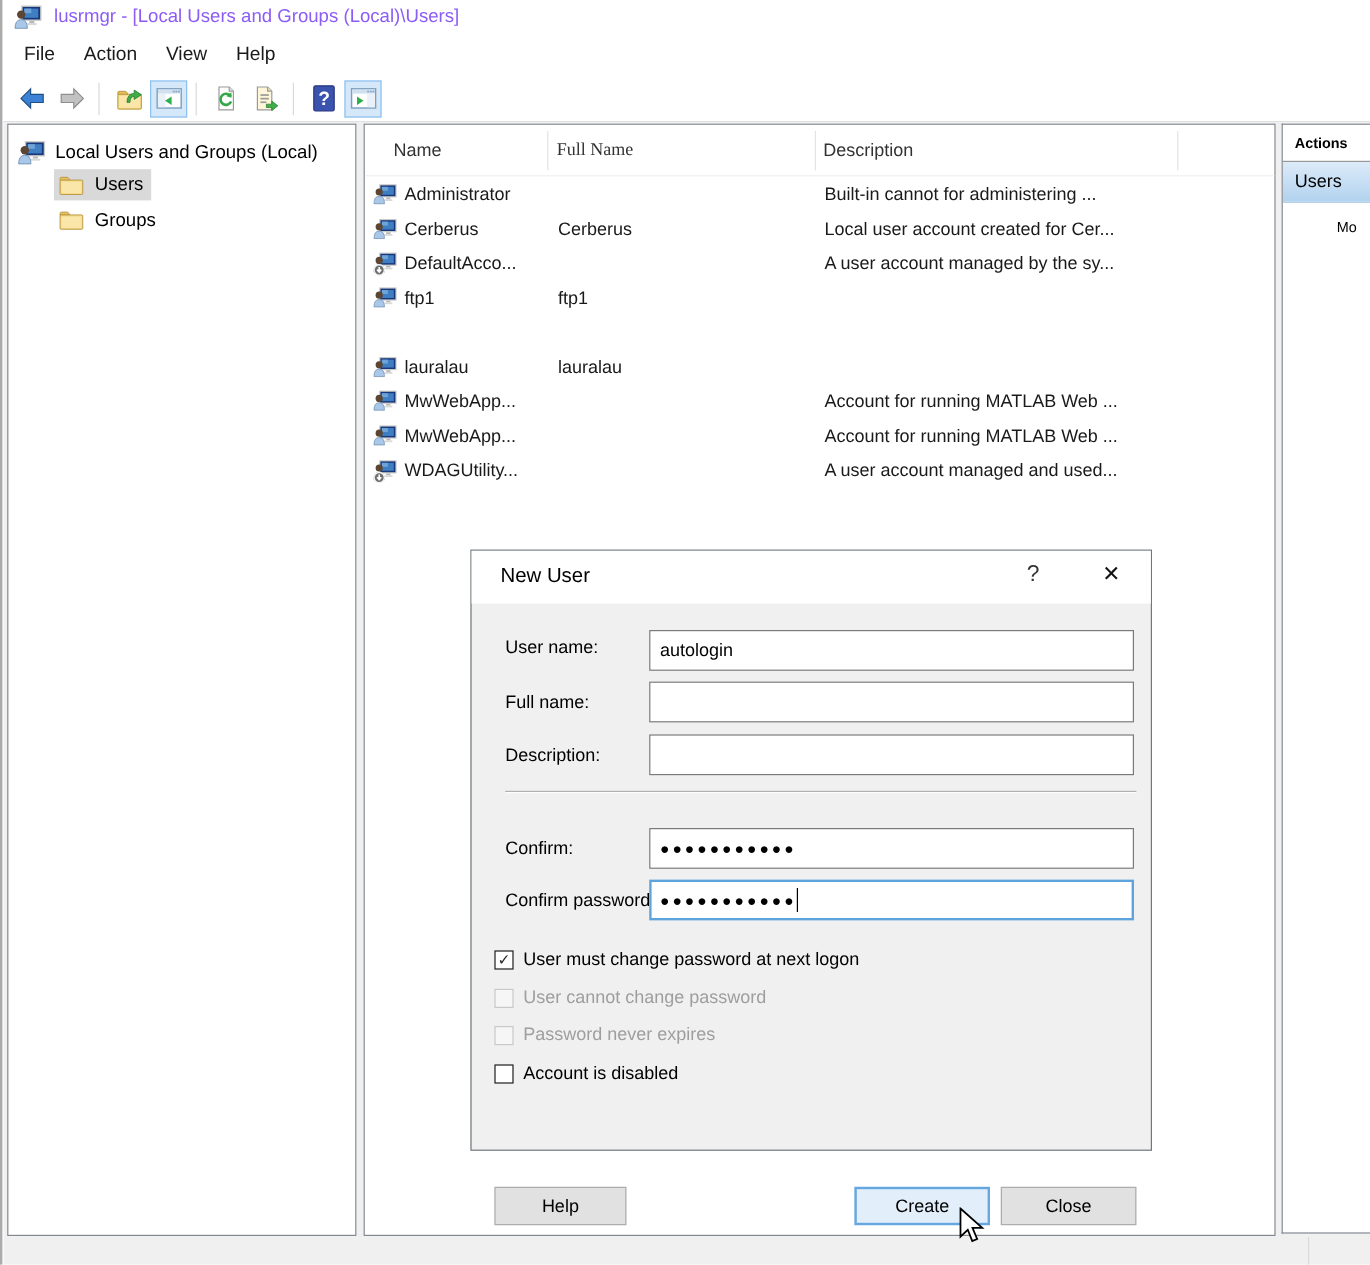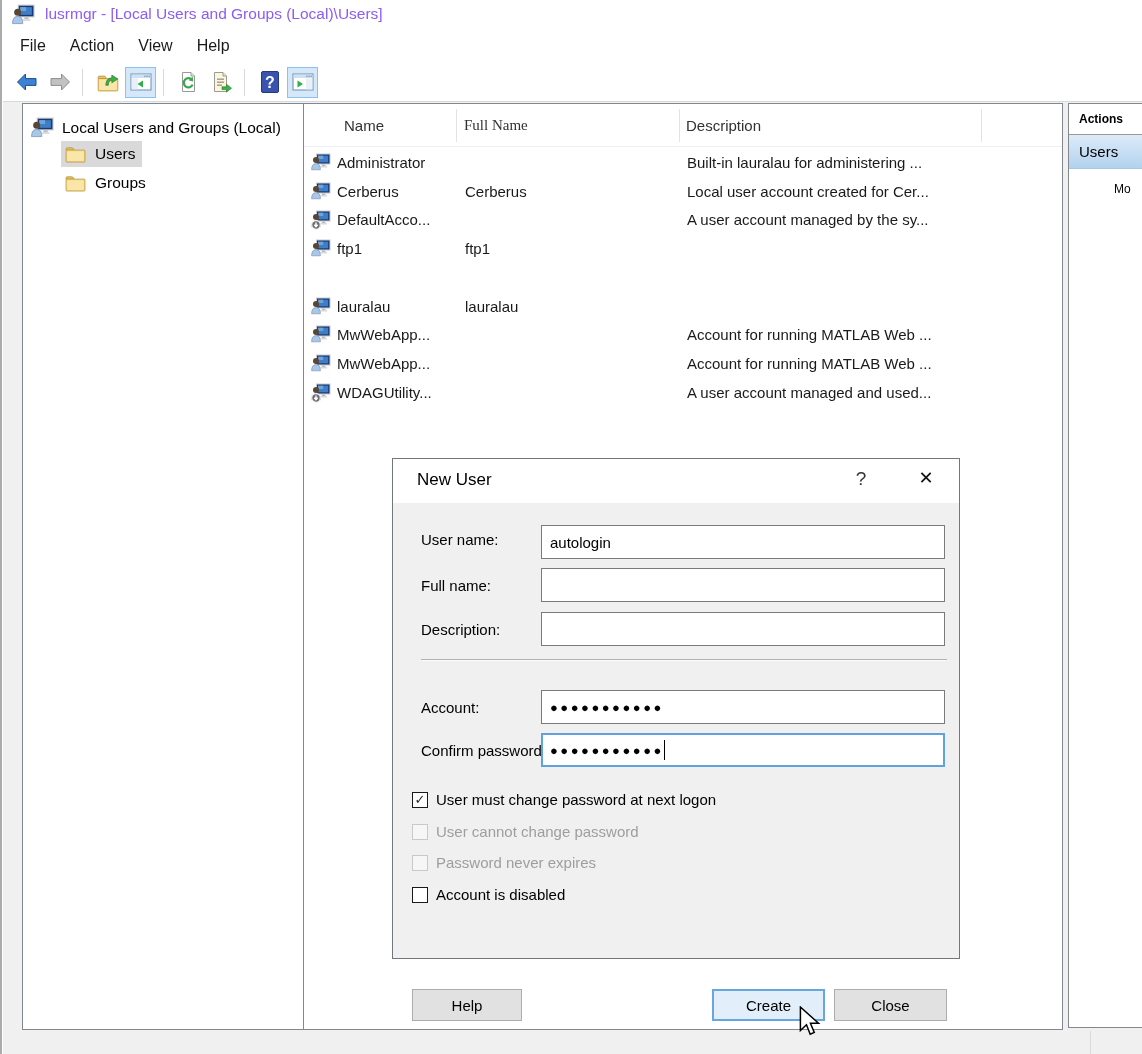--- a/index.html
+++ b/index.html
@@ -21,36 +21,36 @@
   
   .toolbar { position:absolute; left:3px; top:63px; width:1139px; height:39px; background:#fff; display:flex; align-items:center; border-bottom:1px solid #d9d9d9; }
   .tool { width:31px; height:31px; margin-left:2px; display:flex; align-items:center; justify-content:center; border:1px solid transparent; }
   .tool:first-child { margin-left:8px; }
   .tool.on { background:#d5e8fa; border:1px solid #8cc0ee; }
   .tsep { width:1px; height:27px; background:#d9d9d9; margin:0 7px; }
 
   
   .workspace { position:absolute; left:3px; top:102px; width:1139px; height:952px; background:#f0f0f0; }
   .pane { position:absolute; background:#fff; border:1px solid #828790; }
-  .tree-pane    { left:22px;    top:103px; width:291px; height:927px; }
+  .tree-pane    { left:6px;    top:103px; width:291px; height:927px; }
   .list-pane    { left:303px;  top:103px; width:760px; height:927px; }
   .actions-pane { left:1068px; top:103px; width:74px;  height:925px; border-right:none; overflow:hidden; }
 
   
   .tree-root { display:flex; align-items:center; margin:13px 0 0 7px; font-size:15.5px; }
   .tree-root .lbl { margin-left:7px; }
   .tree-item { display:inline-flex; align-items:center; margin:3px 0 0 38px; height:26px; padding:0 7px 0 4px; font-size:15.5px; }
   .tree-item .lbl { margin-left:9px; }
   .tree-item.selected { background:#d9d9d9; }
   .tree-rowwrap { display:block; }
 
   
   .list-header { position:relative; height:43px; border-bottom:1px solid #efefef; }
   .col-label { position:absolute; top:13px; font-size:15px; color:#323232; }
-  .col-name { left:40px;text-align:center; } .col-full { left:160px;font-family:Liberation Serif, serif; } .col-desc { left:382px; }
+  .col-name { left:24px;text-align:center; } .col-full { left:160px;font-family:Liberation Serif, serif; } .col-desc { left:382px; }
   .col-sep { position:absolute; top:5px; width:1px; height:33px; background:#e3e3e3; }
   .lrow { position:absolute; left:1px; width:756px; height:28px; }
   .lrow .icn { position:absolute; left:6px; top:3px; }
   .lrow span { position:absolute; top:4px; font-size:15px; color:#1a1a1a; white-space:nowrap; }
   .lrow .c-name { left:32px; } .lrow .c-full { left:160px; } .lrow .c-desc { left:382px; }
 
   
   .actions-header { height:31px; line-height:31px; padding-left:10px; font-size:12px; font-weight:bold; color:#000; border-bottom:1px solid #989898; }
   .action-selected { height:34px; line-height:34px; padding-left:10px; font-size:15px; background:linear-gradient(#dcebf9,#b2d2ee); border-bottom:1px solid #a5c8e6; }
   .action-more { margin-top:13px; padding-left:45px; font-size:12px; white-space:nowrap; }
@@ -227,21 +227,21 @@
       <div class="col-sep" style="left:375px"></div>
       <div class="col-sep" style="left:677px"></div>
     </div>
 
     <div class="lrow" style="top:46px">
       <svg class="icn" width="20" height="20" viewBox="0 0 20 20">
           <use href="#i-user"></use>
         </svg>
       <span class="c-name">Administrator</span>
       <span class="c-full"></span>
-      <span class="c-desc">Built-in lauralau for administering ...</span>
+      <span class="c-desc">Built-in cannot for administering ...</span>
     </div>
     <div class="lrow" style="top:75px">
       <svg class="icn" width="20" height="20" viewBox="0 0 20 20">
           <use href="#i-user"></use>
         </svg>
       <span class="c-name">Cerberus</span>
       <span class="c-full">Cerberus</span>
       <span class="c-desc">Local user account created for Cer...</span>
     </div>
     <div class="lrow" style="top:103px">
@@ -319,21 +319,21 @@
       <span></span>
     </div>
 
     <span class="dlg-label" style="top:162px">Description:</span>
     <div class="dlg-input" style="top:153px">
       <span></span>
     </div>
 
     <div class="dlg-sep"></div>
 
-    <span class="dlg-label" style="top:240px">Account:</span>
+    <span class="dlg-label" style="top:240px">Confirm:</span>
     <div class="dlg-input" style="top:231px">
       <span class="pw">●●●●●●●●●●●</span>
     </div>
 
     <span class="dlg-label" style="top:283px">Confirm password:</span>
     <div class="dlg-input focused" style="top:274px">
       <span class="pw">●●●●●●●●●●●</span>
         <span class="caret"></span>
     </div>
 

